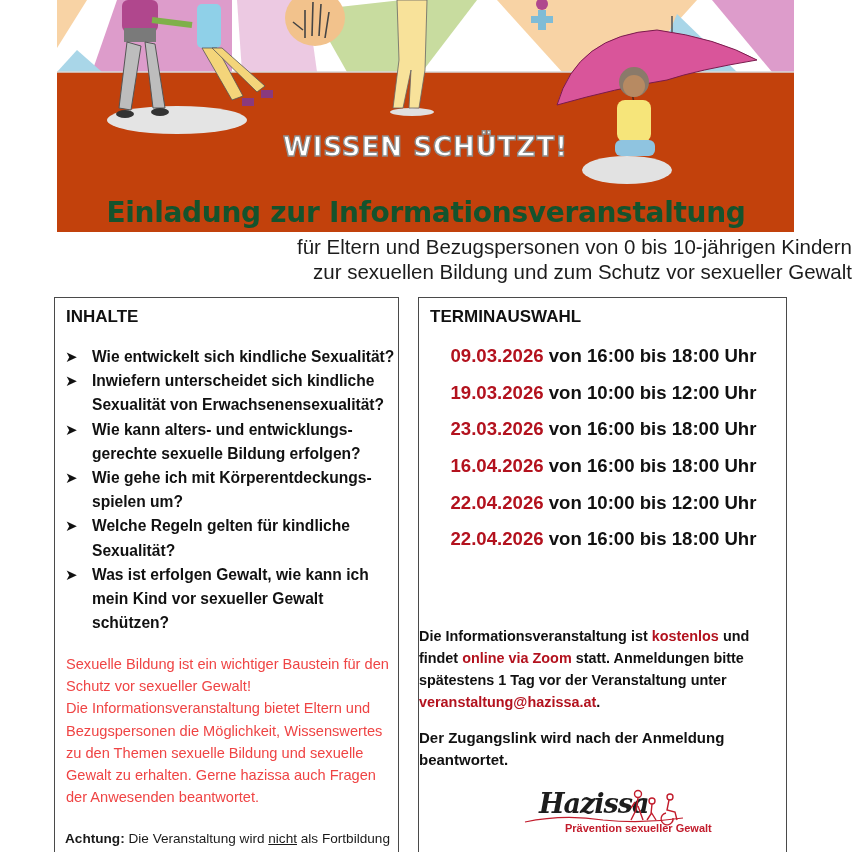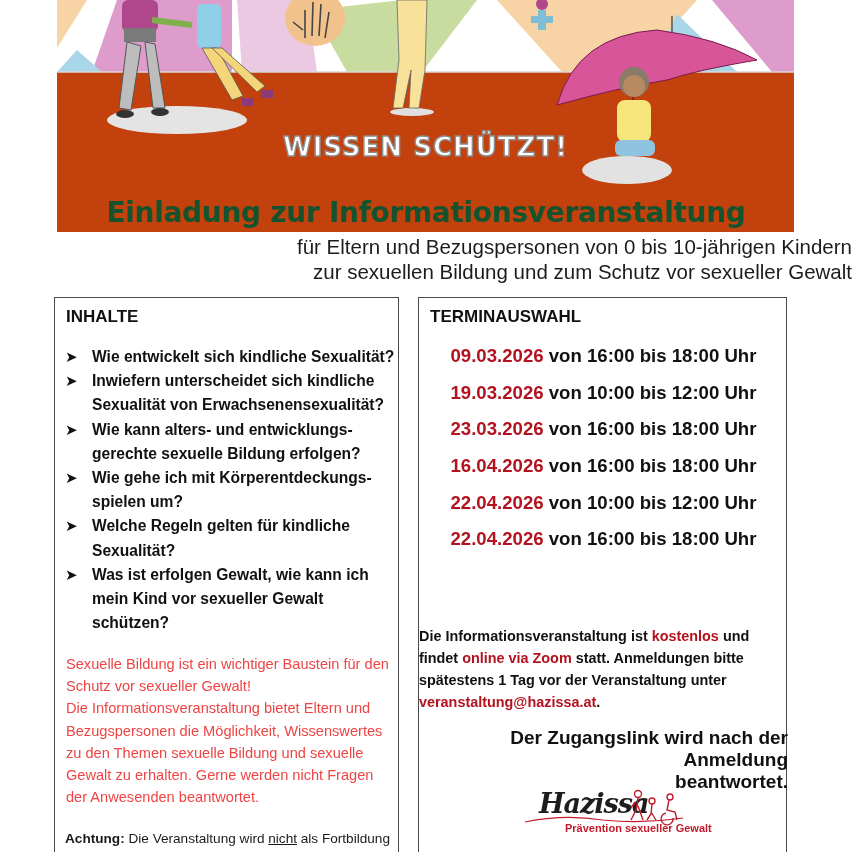--- a/index.html
+++ b/index.html
@@ -40,21 +40,21 @@
   .achtung b { font-weight:bold; }
   .achtung u { text-decoration:underline; }
 
   
   .dates { position:absolute; left:0; width:369px; top:47px; }
   .date-row { height:36.7px; text-align:center; font-weight:bold; font-size:18.6px; color:#111; line-height:22px; }
   .date-red { color:#b3121e; }
 
   .info { position:absolute; left:0; width:369px; top:327px; text-align:left; font-weight:bold; font-size:14.4px; line-height:22px; color:#111; }
   .info .red { color:#b3121e; }
-  .access { position:absolute; left:0; width:369px; top:429px; text-align:right; font-weight:bold; font-size:19px; line-height:22px; color:#111; }
+  .access { position:absolute; left:0; width:369px; top:429px; text-align:left; font-weight:bold; font-size:15px; line-height:22px; color:#111; }
 
   .logo { position:absolute; left:104px; top:490px; width:164px; height:58px; }
   .logo-word { position:absolute; left:4px; top:0px; font-family:"DejaVu Serif", serif; font-weight:bold; font-style:italic; font-size:27px; color:#1d1d1d; letter-spacing:-1px;margin-left:12px; }
   .logo-tag { position:absolute; left:6px; top:34px; font-family:"Liberation Sans", sans-serif; font-weight:bold; font-size:11px; color:#c21c2c; white-space:nowrap;padding-left:36px; }
 </style>
 </head>
 <body>
 
 <div class="banner">
   <svg width="737" height="232" viewBox="0 0 737 232">
@@ -159,21 +159,21 @@
       <span>schützen?</span>
     </li>
   </ul>
 
   <div class="body-text">
     <span>Sexuelle Bildung ist ein wichtiger Baustein für den</span><br>
     <span>Schutz vor sexueller Gewalt!</span><br>
     <span>Die Informationsveranstaltung bietet Eltern und</span><br>
     <span>Bezugspersonen die Möglichkeit, Wissenswertes</span><br>
     <span>zu den Themen sexuelle Bildung und sexuelle</span><br>
-    <span>Gewalt zu erhalten. Gerne werden nicht Fragen</span><br>
+    <span>Gewalt zu erhalten. Gerne hazissa auch Fragen</span><br>
     <span>der Anwesenden beantwortet.</span>
   </div>
 
   <div class="achtung">
     <b>Achtung:</b><span> Die Veranstaltung wird </span><u>nicht</u><span> als Fortbildung</span>
   </div>
 </div>
 
 <div class="box box-right">
   <div class="box-heading">TERMINAUSWAHL</div>

